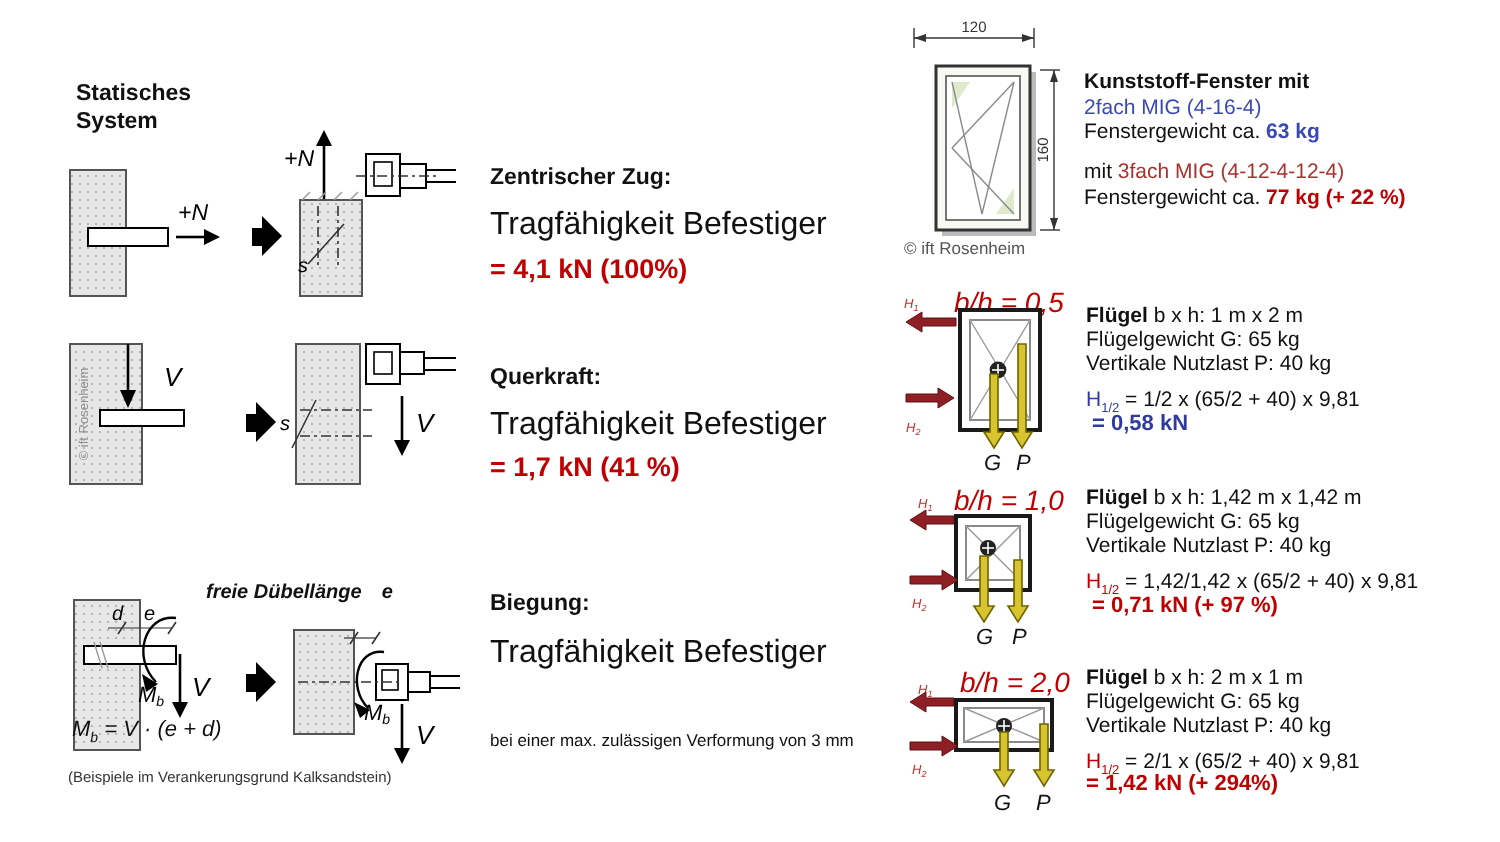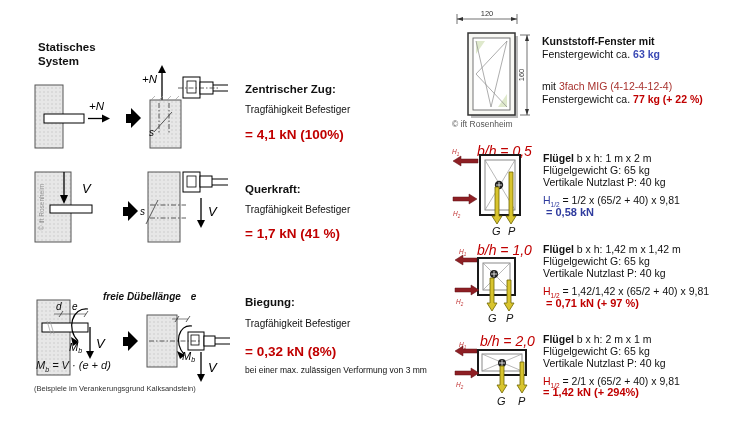--- a/index.html
+++ b/index.html
@@ -1,21 +1,21 @@
 <!DOCTYPE html>
 <html><head>
 <meta charset="utf-8">
 <style>
   html,body{margin:0;padding:0;background:#fff}
   .canvas{position:relative;width:750px;height:421px;background:#ffffff;overflow:hidden;
           font-family:"Liberation Sans",sans-serif;color:#111}
   .abs{position:absolute;white-space:nowrap}
   .hdr{font-weight:bold;font-size:11.5px;line-height:14px;white-space:pre-line}
   .sec-title{font-weight:bold;font-size:11.5px}
-  .sec-body{font-size:10px}
+  .sec-body{font-size:16px}
   .sec-result{font-weight:bold;font-size:13.5px;color:#c00000}
   .sec-note{font-size:8.5px}
   .anchor-note{font-size:7.5px;color:#333}
   .free-label{font-style:italic;font-weight:bold;font-size:10px}
   .free-label .e-gap{margin-left:10px}
   .mb-formula{font-style:italic;font-size:11px}
   .mb-formula sub{font-size:7px}
   .info{font-size:10.5px;line-height:12.5px}
   .b{font-weight:bold}
   .blue{color:#3a49b4}
@@ -210,21 +210,20 @@
     <text x="68" y="72" class="it" font-size="13">V</text>
   </svg>
 
   <div class="abs mb-formula" style="left:36px;top:359px">
     <span>M</span><sub>b</sub><span> = V · (e + d)</span>
   </div>
   <div class="abs anchor-note" style="left:34px;top:384px">(Beispiele im Verankerungsgrund Kalksandstein)</div>
 
   <div class="abs sec-title" style="left:245px;top:296px">Biegung:</div>
   <div class="abs sec-body" style="left:245px;top:318px">Tragfähigkeit Befestiger</div>
-  <div class="abs sec-result" style="left:245px;top:344px">= 0,32 kN (8%)</div>
   <div class="abs sec-note" style="left:245px;top:365px">bei einer max. zulässigen Verformung von 3 mm</div>
 
   <svg class="abs" style="left:448px;top:6px" width="92" height="116">
     <line x1="9" y1="8" x2="9" y2="18" stroke="#333" stroke-width=".7"></line>
     <line x1="69" y1="8" x2="69" y2="18" stroke="#333" stroke-width=".7"></line>
     <line x1="9" y1="13" x2="69" y2="13" stroke="#333" stroke-width=".7"></line>
     <polygon points="9,13 15,11 15,15" fill="#333"></polygon>
       <polygon points="69,13 63,11 63,15" fill="#333"></polygon>
     <text x="39" y="10" text-anchor="middle" font-size="7.5" fill="#333">120</text>
     <rect x="23" y="30" width="47" height="82" fill="#bbbbbb"></rect>
@@ -242,20 +241,21 @@
     <line x1="72" y1="109" x2="82" y2="109" stroke="#333" stroke-width=".7"></line>
     <line x1="79" y1="29" x2="79" y2="109" stroke="#333" stroke-width=".7"></line>
     <polygon points="79,29 77,35 81,35" fill="#333"></polygon>
       <polygon points="79,109 77,103 81,103" fill="#333"></polygon>
     <text x="76" y="69" transform="rotate(-90 76 69)" text-anchor="middle" font-size="7.5" fill="#333">160</text>
   </svg>
   <div class="abs credit" style="left:452px;top:119px">© ift Rosenheim</div>
 
   <div class="abs info" style="left:542px;top:35px">
     <div class="b">Kunststoff-Fenster mit</div>
+    <div class="blue">2fach MIG (4-16-4)</div>
     <div><span>Fenstergewicht ca. </span><span class="blue b">63 kg</span></div>
   </div>
   <div class="abs info" style="left:542px;top:80px">
     <div><span>mit </span><span class="mig-red">3fach MIG (4-12-4-12-4)</span></div>
     <div><span>Fenstergewicht ca. </span><span class="res-red">77 kg (+ 22 %)</span></div>
   </div>
 
   <div class="abs ratio" style="left:477px;top:143px">b/h = 0,5</div>
   <svg class="abs" style="left:448px;top:142px" width="90" height="98">
     <text x="4" y="12" class="hlbl"><tspan>H</tspan><tspan dy="1.5" font-size="4.5">1</tspan></text>

